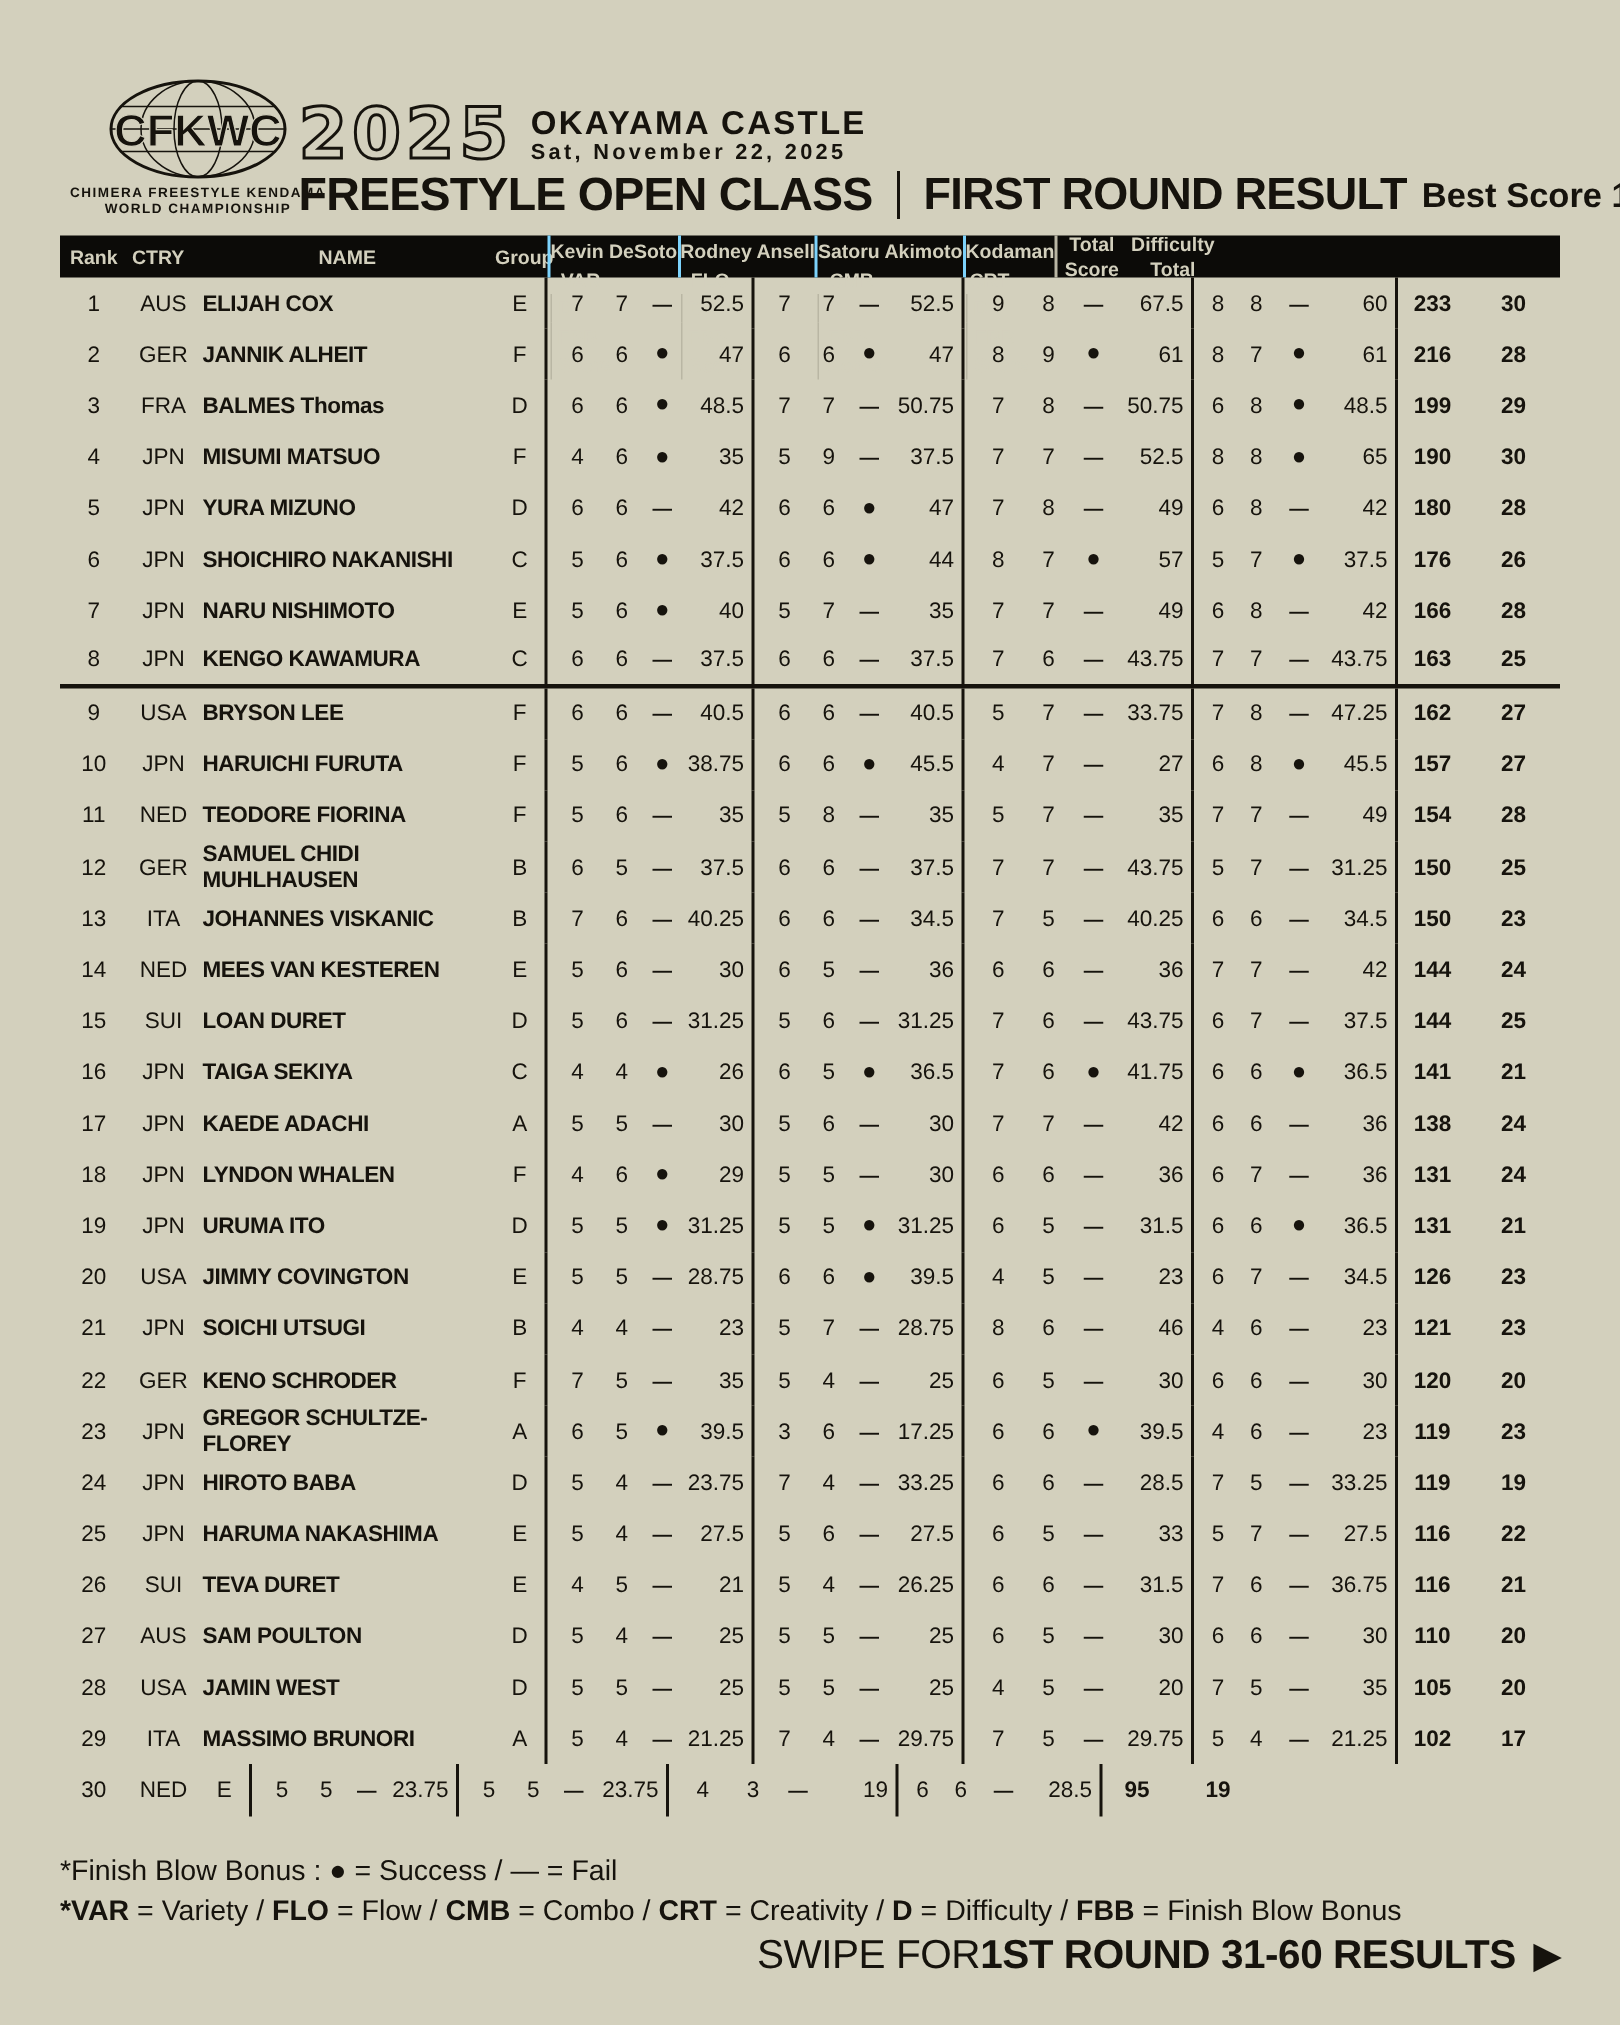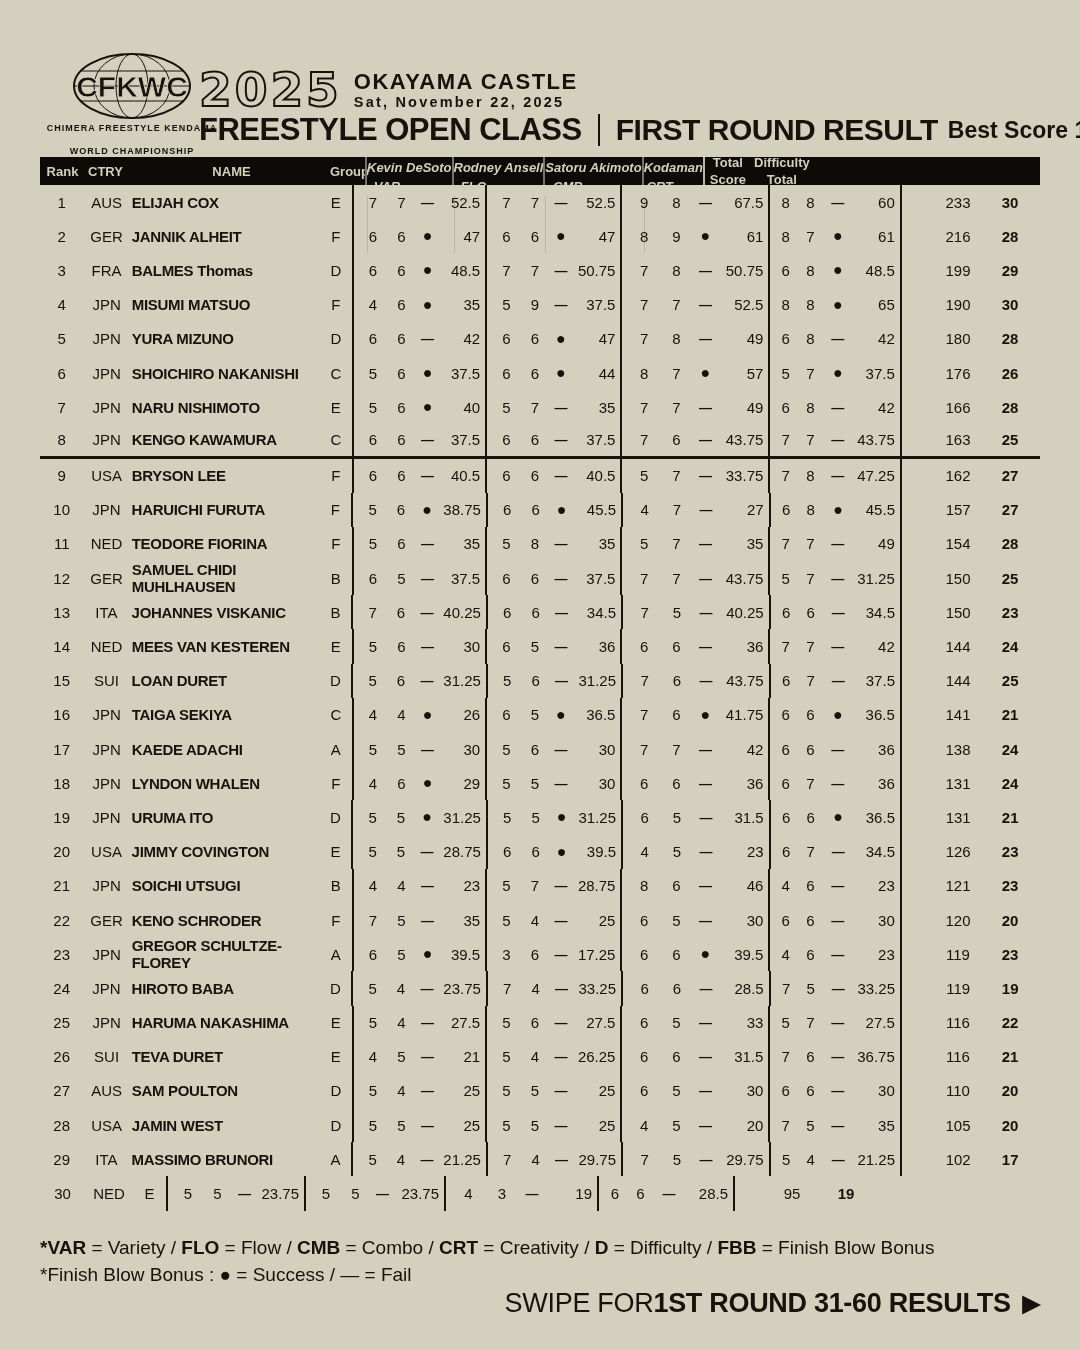--- a/index.html
+++ b/index.html
@@ -25,42 +25,42 @@
 
   
   .table { position:absolute; left:40px; top:157px; width:1000px; }
   .thead { display:flex; background:#0c0b08; color:#d3d0bd; height:28px; }
   .th-left { width:325px; display:flex; align-items:center; }
   .th-cell { font-size:13px; font-weight:700; }
   .w-rank { width:45px; text-align:center; }
   .w-ctry { width:48px; text-align:left; padding-left:3px; }
   .w-name { width:197px; text-align:center; }
   .w-group { width:35px; text-align:center; }
-  .th-judge { display:flex; flex-direction:column; border-left:2px solid #737373;font-style:italic; }
+  .th-judge { display:flex; flex-direction:column; border-left:2px solid #7dd3fc; }
   .th-jname { font-size:13px; font-weight:700; text-align:center; height:20px; line-height:21px; }
   .th-sub { display:flex; height:20px;flex-direction:column; }
   .th-scell { font-size:13px; font-weight:700; text-align:center; line-height:19px; }
   .th-sub .th-scell + .th-scell { border-left:1px solid #b9b6a4; }
   .th-totals { display:flex; border-left:2px solid #b9b6a4; }
   .th-tcol { display:flex; flex-direction:column; justify-content:center; text-align:center; font-size:13px; font-weight:700; line-height:17px; }
   .tw-total { width:46px; }
   .tw-diff { width:62px; }
 
   .tr { display:flex; height:34.2px; align-items:center; }
   .tr.cut { border-bottom:3px solid #16130d; }
   .td { font-size:15px; display:flex; align-items:center; justify-content:center; height:100%; }
   .td-rank { width:45px; }
   .td-ctry { width:48px; }
   .td-name { width:197px; justify-content:flex-start; font-weight:700; letter-spacing:-0.3px; padding-left:2px; }
   .td-group { width:35px; }
   .bdr { border-right:2px solid #16130d; }
   .score { justify-content:flex-end; padding-right:5px; }
   .fbb.ok { font-size:16px; }
   .fbb.fail { font-weight:700; font-size:13px; }
-  .total { width:46px; font-weight:400;margin-left:34px; }
+  .total { width:46px; font-weight:700; }
   .diff { width:62px; font-weight:700; }
   
   .jw0-0{width:40px}.jw0-1{width:19px}.jw0-2{width:35px}.jw0-3{width:44px}
   .jw1-0{width:40px}.jw1-1{width:19px}.jw1-2{width:35px}.jw1-3{width:46px}
   .jw2-0{width:45px}.jw2-1{width:22px}.jw2-2{width:38px}.jw2-3{width:48px}
   .jw3-0{width:32px}.jw3-1{width:19px}.jw3-2{width:38px}.jw3-3{width:47px}
 
   
   .legend { position:absolute; left:40px; top:1234px; font-size:19px; line-height:27px; }
   .legend .b { font-weight:700; }
@@ -76,21 +76,21 @@
     <svg class="logo-svg" width="120" height="68" viewBox="0 0 120 68">
       <ellipse cx="60" cy="34" rx="58" ry="32" fill="none" stroke="#16130d" stroke-width="2"></ellipse>
       <ellipse cx="60" cy="34" rx="38" ry="32" fill="none" stroke="#16130d" stroke-width="1"></ellipse>
       <ellipse cx="60" cy="34" rx="16" ry="32" fill="none" stroke="#16130d" stroke-width="1"></ellipse>
       <line x1="2" y1="34" x2="118" y2="34" stroke="#16130d" stroke-width="1"></line>
       <line x1="8" y1="19" x2="112" y2="19" stroke="#16130d" stroke-width="1"></line>
       <line x1="8" y1="49" x2="112" y2="49" stroke="#16130d" stroke-width="1"></line>
       <text x="60" y="45" text-anchor="middle" font-family="Liberation Sans, sans-serif" font-size="30" font-weight="800" fill="#16130d" stroke="#d3d0bd" stroke-width="0.8">CFKWC</text>
     </svg>
     <div class="logo-sub">CHIMERA FREESTYLE KENDAMA</div>
-    <div class="logo-sub" style="margin-top:12px;">WORLD CHAMPIONSHIP</div>
+    <div class="logo-sub" style="margin-top:0;">WORLD CHAMPIONSHIP</div>
   </div>
 
   <div class="evt">
     <span class="year-outline">2025</span>
     <span class="venue-col">
       <div class="venue">OKAYAMA CASTLE</div>
       <div class="evt-date">Sat, November 22, 2025</div>
     </span>
   </div>
 
@@ -872,21 +872,21 @@
       <div class="td jw3-0">6</div>
       <div class="td jw3-1">6</div>
       <div class="td fbb jw3-2 fail">—</div>
       <div class="td score bdr jw3-3">28.5</div>
       <div class="td total">95</div>
       <div class="td diff">19</div>
     </div>
   </div>
 
 <div class="legend">
+  <div>*Finish Blow Bonus : ● = Success / — = Fail</div>
   <div id="legend-line1"><span class="b">*VAR</span><span> = Variety / </span><span class="b">FLO</span><span> = Flow / </span><span class="b">CMB</span><span> = Combo / </span><span class="b">CRT</span><span> = Creativity / </span><span class="b">D</span><span> = Difficulty / </span><span class="b">FBB</span><span> = Finish Blow Bonus</span></div>
-  <div>*Finish Blow Bonus : ● = Success / — = Fail</div>
 </div>
 
 <div class="swipe">
   <span>SWIPE FOR </span>
   <span class="b">1ST ROUND 31-60 RESULTS</span>
   <span class="swipe-arrow b">▶</span>
 </div>
 
 </body></html>

